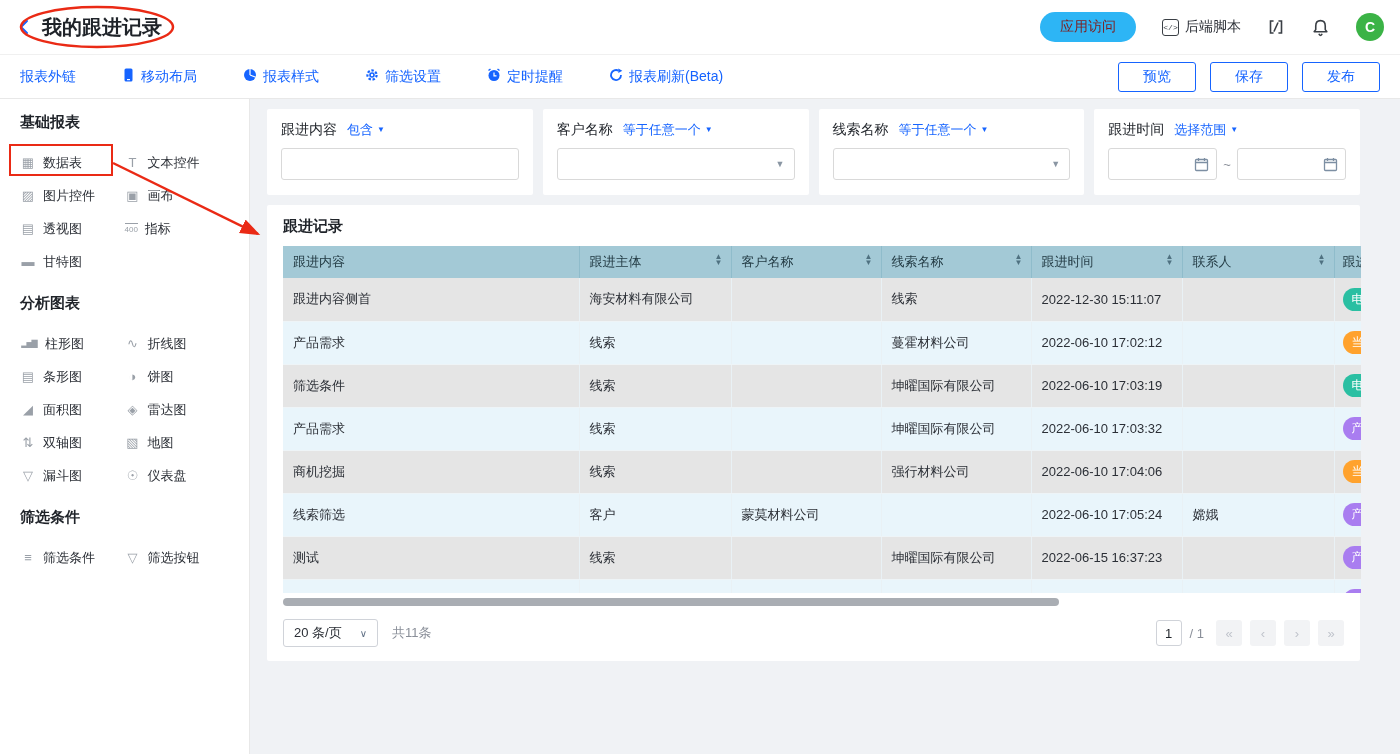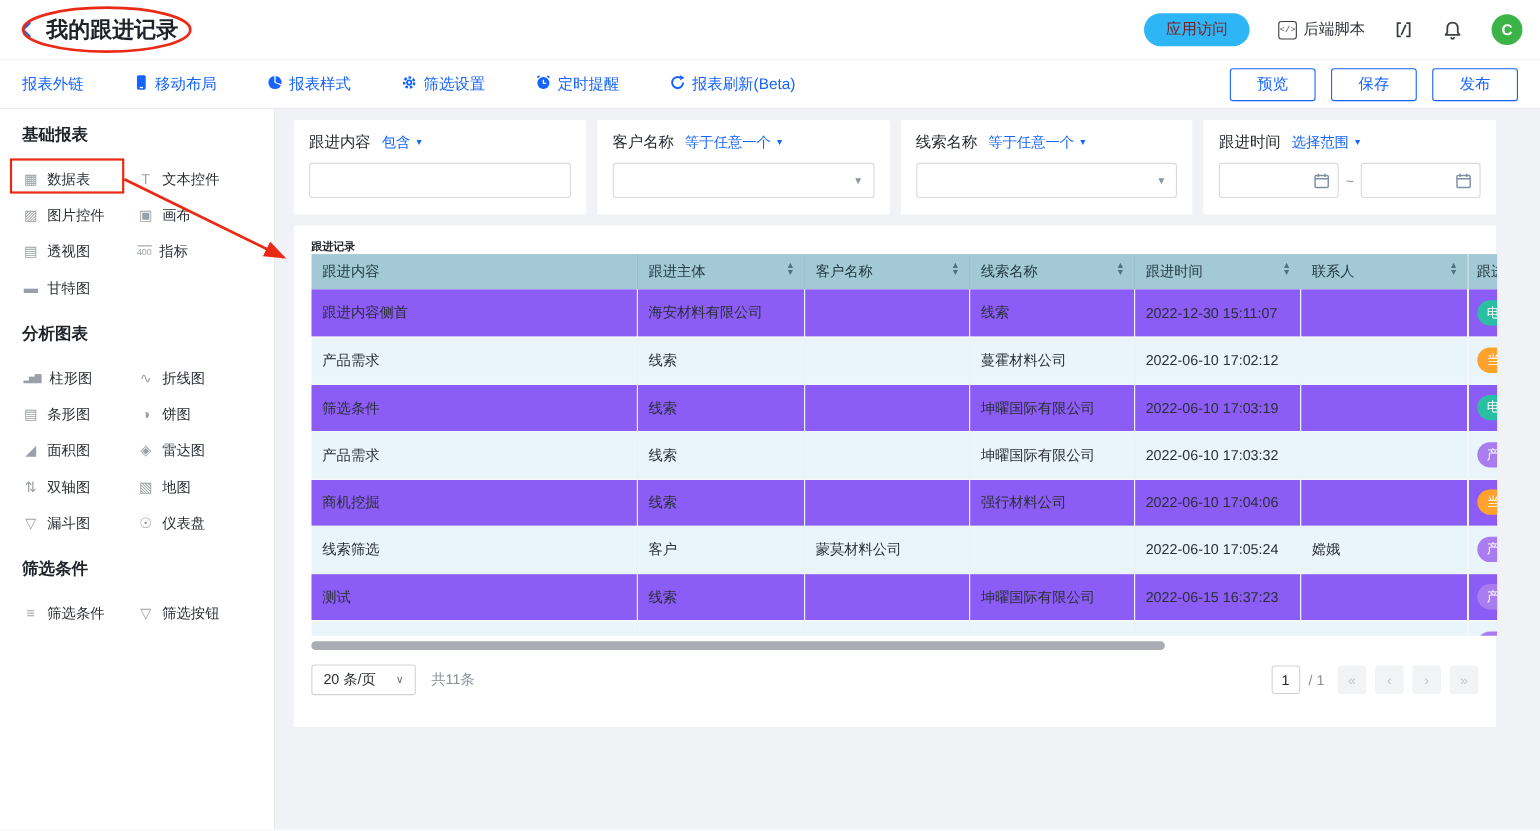--- a/index.html
+++ b/index.html
@@ -39,27 +39,27 @@
 .fop .caret{font-size:8px;line-height:1}
 .finput{margin-top:9px;height:32px;border:1px solid #d9d9d9;border-radius:3px;background:#fff;position:relative;display:flex;align-items:center;cursor:text}
 .fselect{cursor:pointer}
 .sel-caret{position:absolute;right:9px;color:#8a96a3;font-size:9px}
 .dates{margin-top:9px;display:flex;align-items:center;gap:6px}
 .dinput{flex:1;height:32px;border:1px solid #d9d9d9;border-radius:3px;position:relative;background:#fff;cursor:pointer}
 .dinput svg{position:absolute;right:7px;top:8px}
 .tilde{color:#8a8f99;font-size:13px}
 
 .report-card{margin-top:10px;background:#fff;border-radius:2px;padding:12px 16px 14px;height:456px}
-.report-title{font-size:10px;font-weight:700;color:#1f2329}
+.report-title{font-size:15px;font-weight:700;margin-bottom:10px;color:#1f2329}
 .tviewport{width:1078px;height:347px;overflow:hidden}
 table{border-collapse:collapse;table-layout:fixed;width:1171px}
 th{background:#a3c9d6;height:32px;font-size:13px;font-weight:400;color:#233b44;text-align:left;padding:0 10px;border-right:1px solid #8fbccb;position:relative;white-space:nowrap}
 th.last{padding-left:8px}
 th .sort{position:absolute;right:8px;top:8px;display:flex;flex-direction:column;line-height:0.7;color:#4f7181;font-size:8px;cursor:pointer}
-td{height:43px;font-size:13px;color:#2b2f36;padding:0 10px;border-bottom:1px solid #eef4f7;border-right:1px solid #e9f1f5;background:#8b5cf6;white-space:nowrap;overflow:hidden}
+td{height:43px;font-size:13px;color:#2b2f36;padding:0 10px;border-bottom:1px solid #eef4f7;border-right:1px solid #e9f1f5;background:#e5e5e5;white-space:nowrap;overflow:hidden}
 tr.alt td{background:#e9f5fb}
 td.badge-cell{padding-left:8px}
 .pill{display:inline-block;padding:3px 9px;border-radius:12px;color:#fff;font-size:12px;white-space:nowrap}
 .pill.teal{background:#2abfa2}
 .pill.orange{background:#ffa22d}
 .pill.purple{background:#a97df0}
 .hscroll{width:1078px;height:8px;margin-top:5px;position:relative}
 .hthumb{position:absolute;left:0;top:0;height:8px;width:72%;background:#a9adb3;border-radius:4px;cursor:pointer}
 .tfooter{margin-top:13px;display:flex;align-items:center}
 .psize{display:flex;align-items:center;gap:18px;border:1px solid #d0d3d9;border-radius:3px;height:28px;padding:0 10px;font-size:13px;color:#2b2f36;cursor:pointer}

